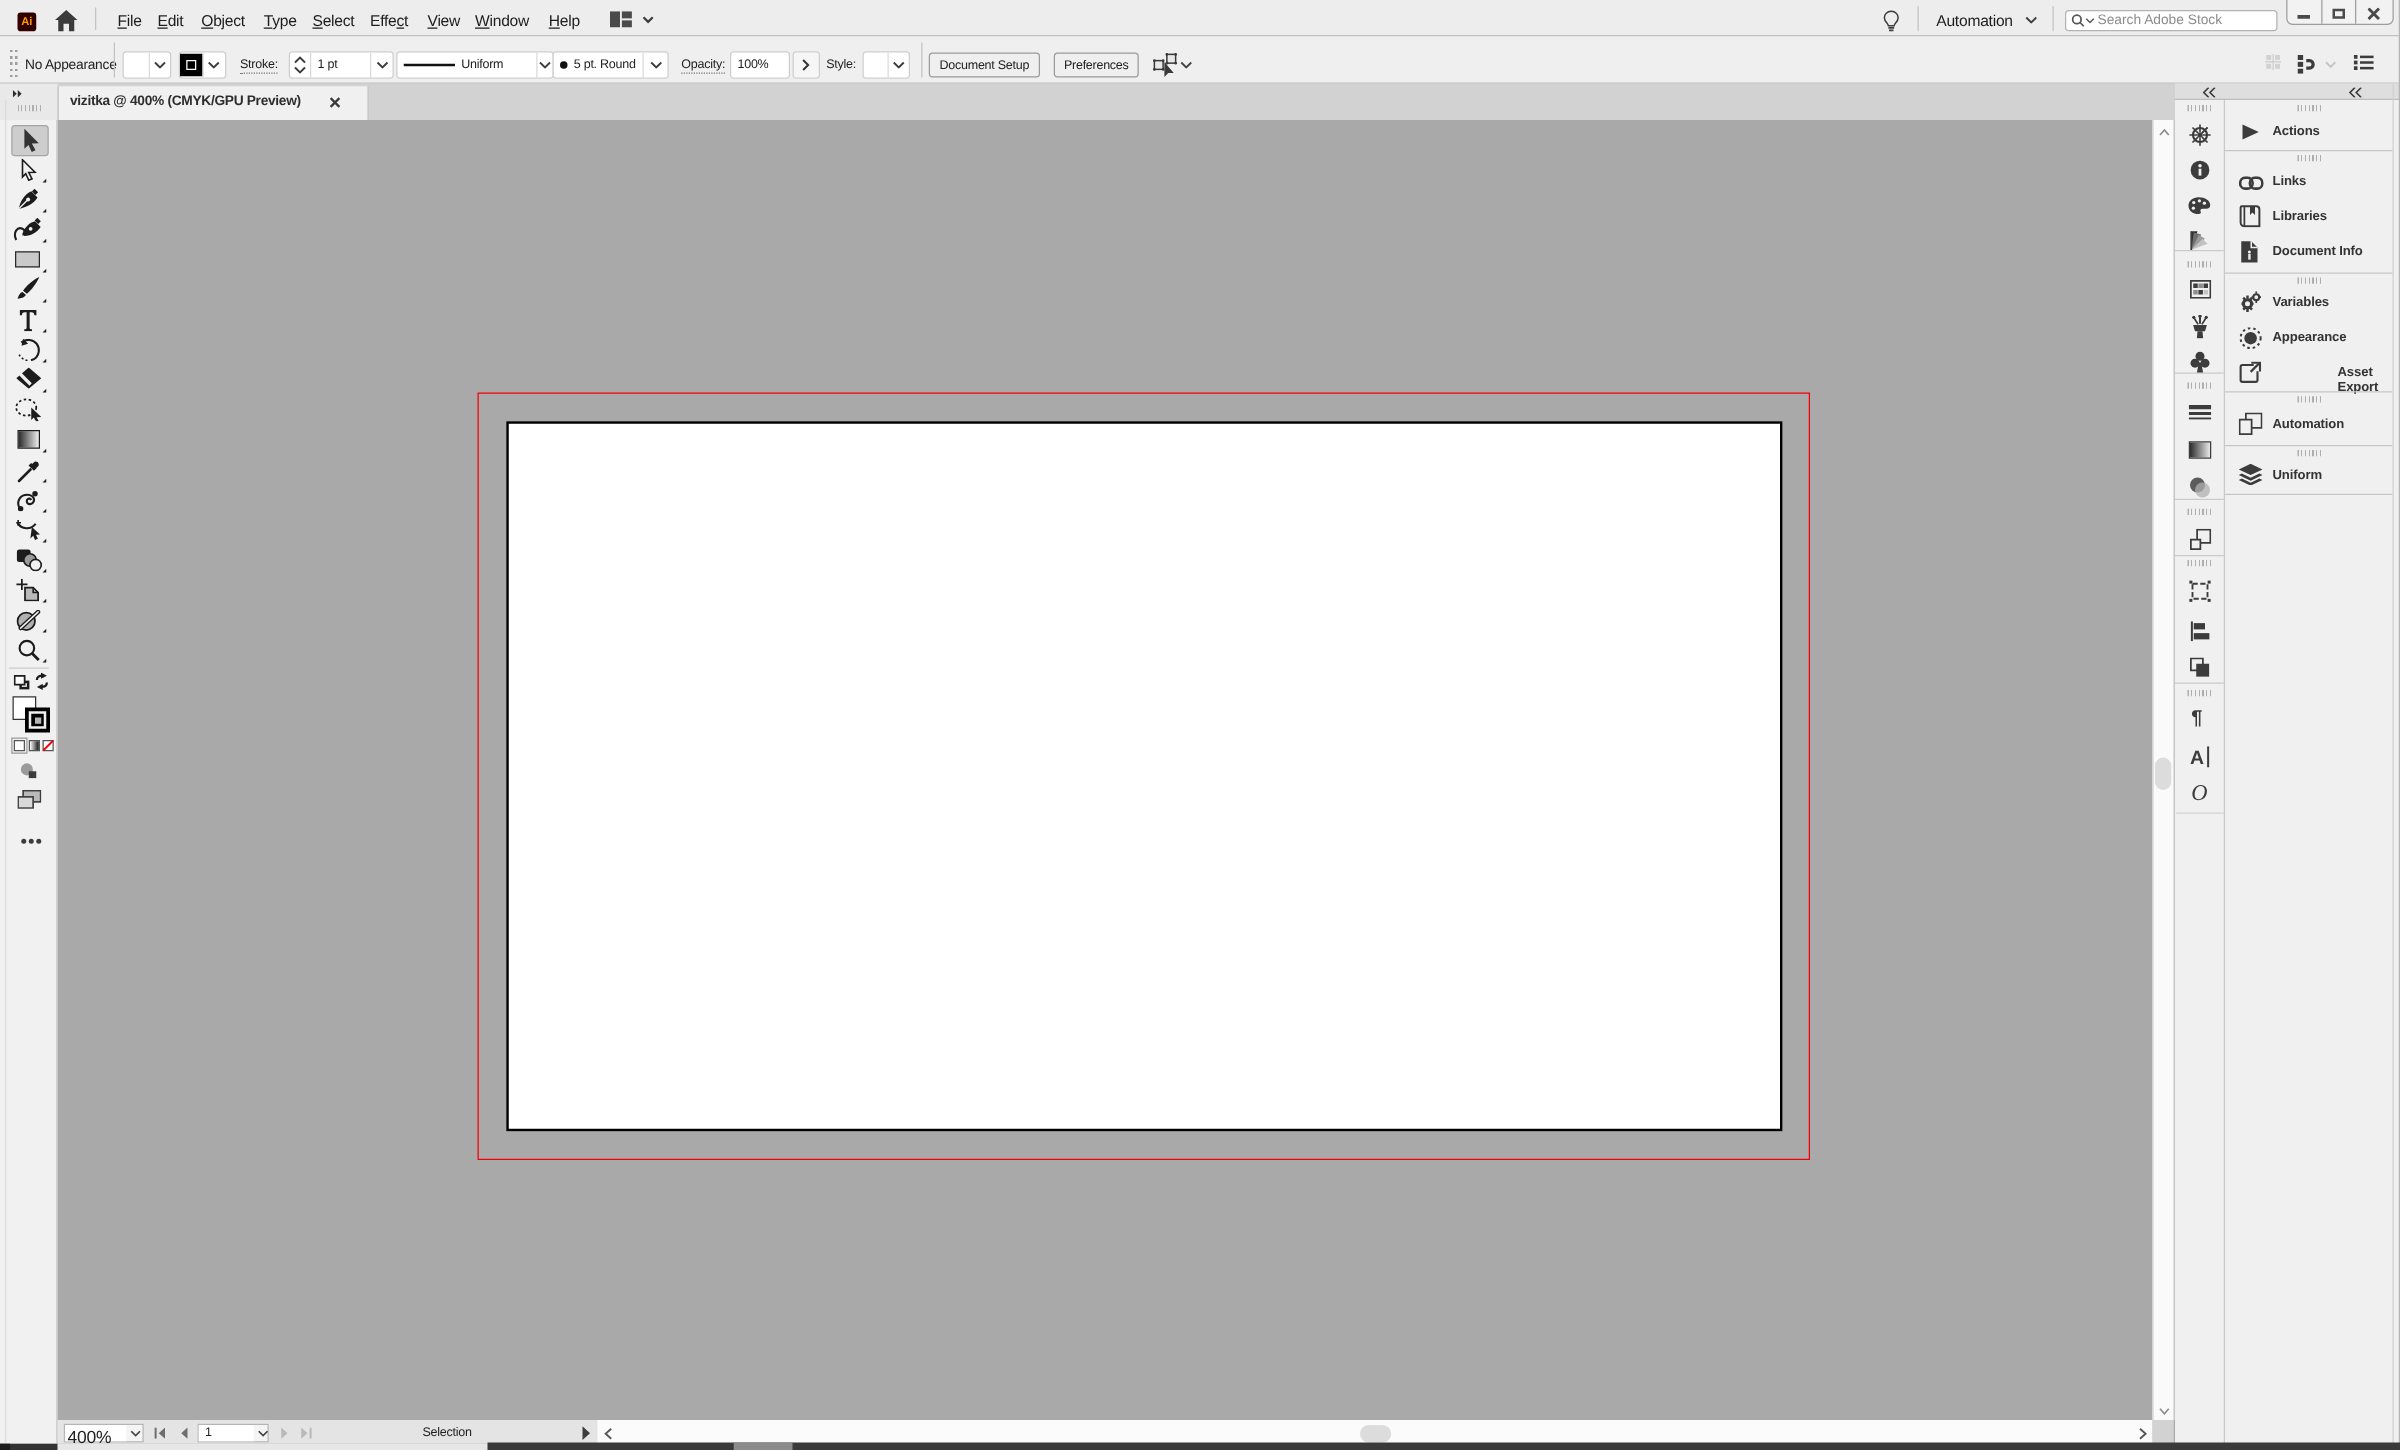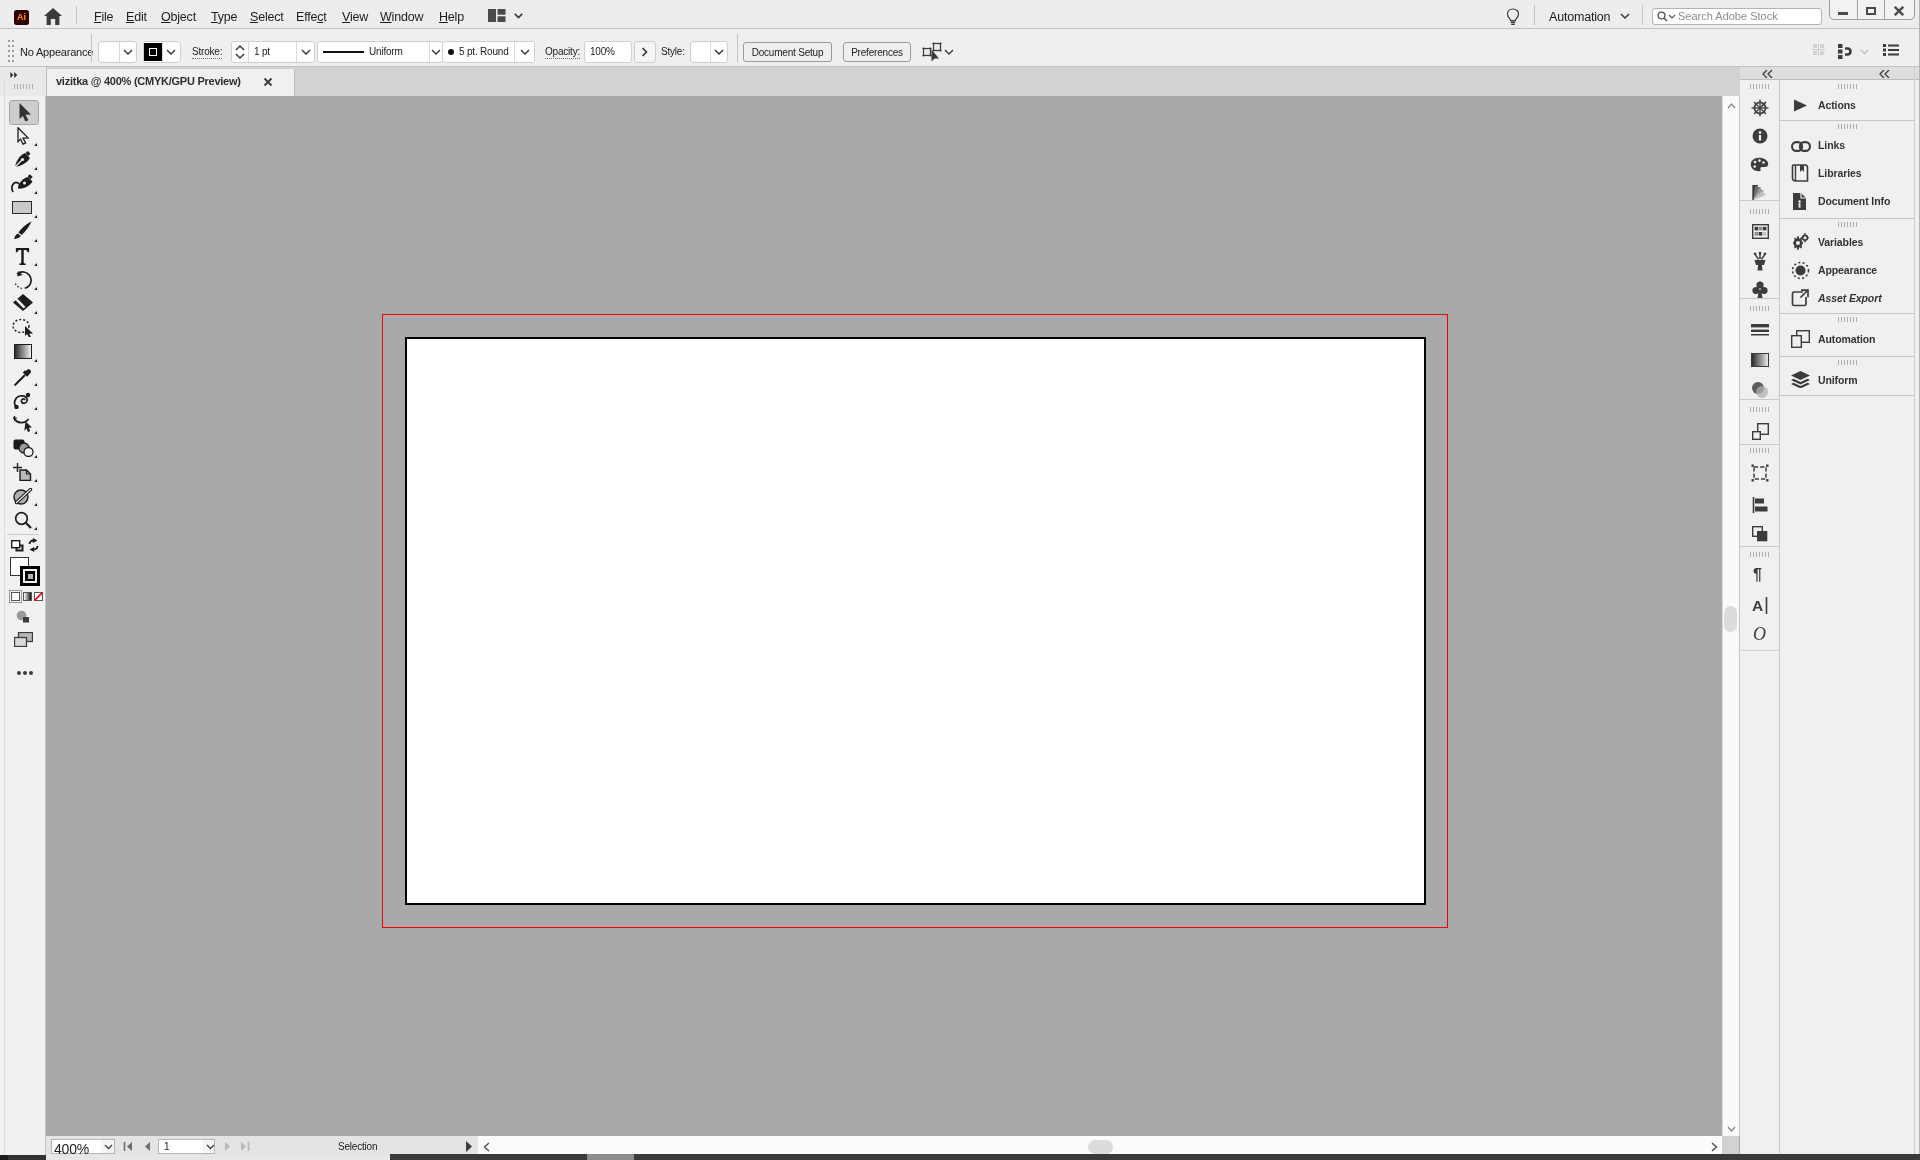--- a/index.html
+++ b/index.html
@@ -555,21 +555,21 @@
   <svg class="abs" style="left:1791px;top:261px;" width="19" height="19" viewBox="0 0 19 19">
     <circle cx="9.5" cy="9.5" r="5" fill="#3c3c3c"></circle>
     <circle cx="9.5" cy="9.5" r="8" fill="none" stroke="#3c3c3c" stroke-width="1.6" stroke-dasharray="2 2.4"></circle>
   </svg>
   <div class="abs plabel" style="left:1818px;top:264px;">Appearance</div>
   <svg class="abs" style="left:1791px;top:289px;" width="18" height="18" viewBox="0 0 18 18">
     <path d="M12 3 L3 3 C2 3 1.5 3.6 1.5 4.5 L1.5 15 C1.5 16 2 16.5 3 16.5 L13.5 16.5 C14.5 16.5 15 16 15 15 L15 8" fill="none" stroke="#3c3c3c" stroke-width="1.7"></path>
     <path d="M10 1.2 L17 1.2 L17 8.2" fill="none" stroke="#3c3c3c" stroke-width="1.7"></path>
     <path d="M16.5 1.5 L9.5 8.5" stroke="#3c3c3c" stroke-width="1.7"></path>
   </svg>
-  <div class="abs plabel" style="left:1818px;top:292px;font-style:italic;">Asset Export</div>
+  <div class="abs plabel" style="left:1870px;top:292px;">Asset Export</div>
   <div class="hsepline" style="left:1780px;top:313px;width:134px;"></div>
 
   <div class="grip" style="left:1838px;top:317px;width:19px;height:5px;"></div>
   <svg class="abs" style="left:1791px;top:330px;" width="19" height="18" viewBox="0 0 19 18">
     <rect x="5.7" y="0.7" width="12.6" height="11.6" fill="none" stroke="#3c3c3c" stroke-width="1.4"></rect>
     <rect x="0.7" y="5.7" width="9.6" height="11.6" fill="#f0f0f0" stroke="#3c3c3c" stroke-width="1.4"></rect>
   </svg>
   <div class="abs plabel" style="left:1818px;top:333px;">Automation</div>
   <div class="hsepline" style="left:1780px;top:356px;width:134px;"></div>
 

